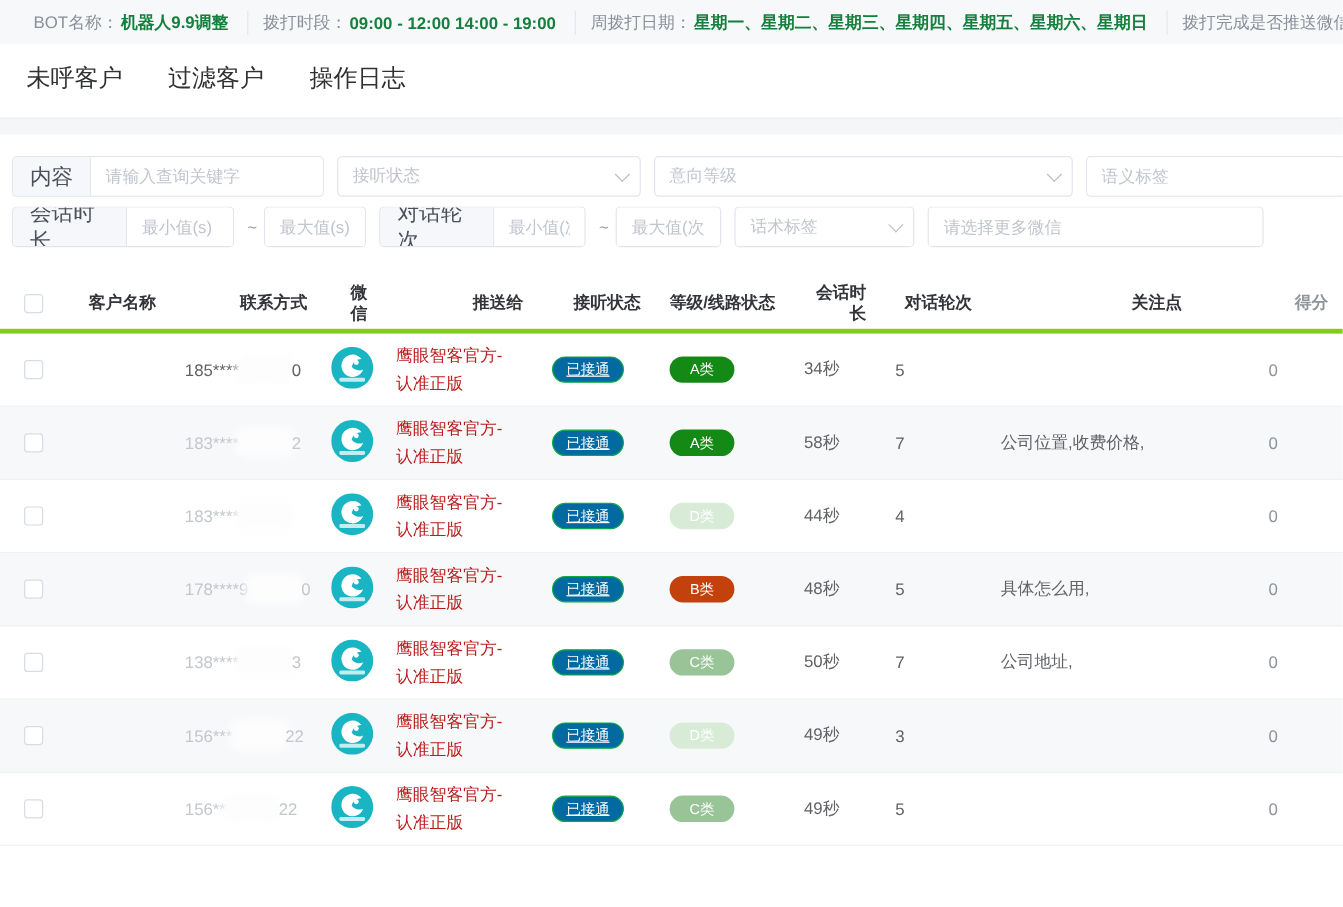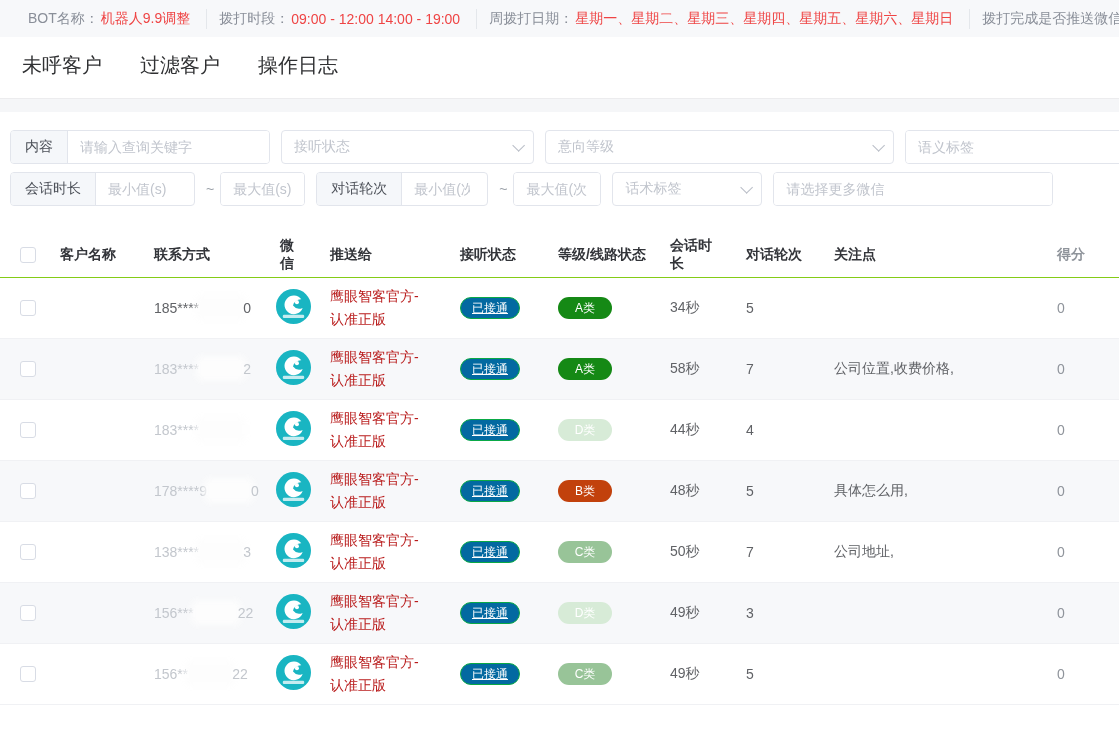--- a/index.html
+++ b/index.html
@@ -6,53 +6,53 @@
   html,body { width:1119px; height:756px; overflow:hidden; background:#fff;
     font-family:"Liberation Sans","DejaVu Sans",sans-serif; color:#303133; }
 
   
   .topbar { height:37px; background:#f7f8fa; display:flex; align-items:center;
     white-space:nowrap; overflow:hidden; font-size:14px; padding-left:16px; }
   .tb-group { display:flex; align-items:center; padding:0 16px 0 12px; height:20px;
     border-right:1px solid #e4e7eb; }
   .tb-group:last-child { border-right:none; }
   .tb-label { color:#8a8f99; }
-  .tb-value { color:#ef4444; font-weight:400; margin-left:2px; }
+  .tb-value { color:#15803d; font-weight:700; margin-left:2px; }
 
   
   .tabbar { background:#fff; display:flex; align-items:flex-end; padding:0 0 0 12px;
     height:62px; border-bottom:1px solid #ececee; }
   .tab { font-size:20px; color:#303133; padding:18px 10px 16px; margin-right:18px;
     cursor:pointer; border-bottom:3px solid transparent; }
   .tab.active { color:#3e7bfa; border-bottom-color:#3e7bfa; }
   .subband { height:13px; background:#f5f6f8; }
 
   
   .filters { padding:18px 0 0 10px; }
   .frow { display:flex; align-items:center; margin-bottom:4px; overflow:hidden; }
   .fitem { display:flex; align-items:stretch; height:34px; border:1px solid #e2e5ec;
     border-radius:4px; background:#fff; margin-right:11px; margin-bottom:4px; overflow:hidden; flex:none; }
   .flabel { display:flex; align-items:center; padding:0 14px; background:#f5f7fa;
-    color:#4c5058; font-size:14px; border-right:1px solid #e2e5ec; }
+    color:#4c5058; font-size:18px; border-right:1px solid #e2e5ec; }
   .finput { border:none; outline:none; font-size:14px; padding:0 12px; color:#606266;
     font-family:inherit; min-width:0; }
   .finput::placeholder { color:#c1c5cd; }
   .fselect { display:flex; align-items:center; justify-content:space-between;
     padding:0 12px; color:#c1c5cd; font-size:14px; cursor:pointer; }
   .chevron { width:9px; height:9px; border-right:1.6px solid #b9bec7;
     border-bottom:1.6px solid #b9bec7; transform:rotate(45deg) translateY(-3px); margin-left:14px; }
   .tilde { color:#9aa0a8; margin:0 6px 4px 0; font-size:14px; }
 
   
   .table { margin-top:22px; }
   .trow, .thead { display:grid;
     grid-template-columns:48px 94px 126px 50px 130px 98px 112px 76px 88px 175px 1fr;
     align-items:center; }
   .thead { height:46px; font-weight:700; font-size:14px; color:#33353a;
-    border-bottom:1px solid #84cc16; }
+    border-bottom:4px solid #84cc16;text-align:right; }
   .trow { min-height:61px; font-size:14px; color:#606266; border-bottom:1px solid #f0f1f4; }
   .trow:nth-child(even) { background:#f7f8fa; }
   .cell { padding:0 12px; }
   .c-check { display:flex; justify-content:flex-start; padding-left:20px; }
   .checkbox { width:16px; height:16px; border:1px solid #d8dce5; border-radius:3px;
     background:#fff; display:inline-block; cursor:pointer; }
   .c-phone { white-space:nowrap; }
   .muted-phone { color:#c3c7cd; }
   .blurpatch { display:inline-block; width:40px; height:15px; background:#fdfdfd;
     border-radius:2px; box-shadow:0 0 7px 5px rgba(253,253,253,.96); vertical-align:-2px; margin:0 2px; }

